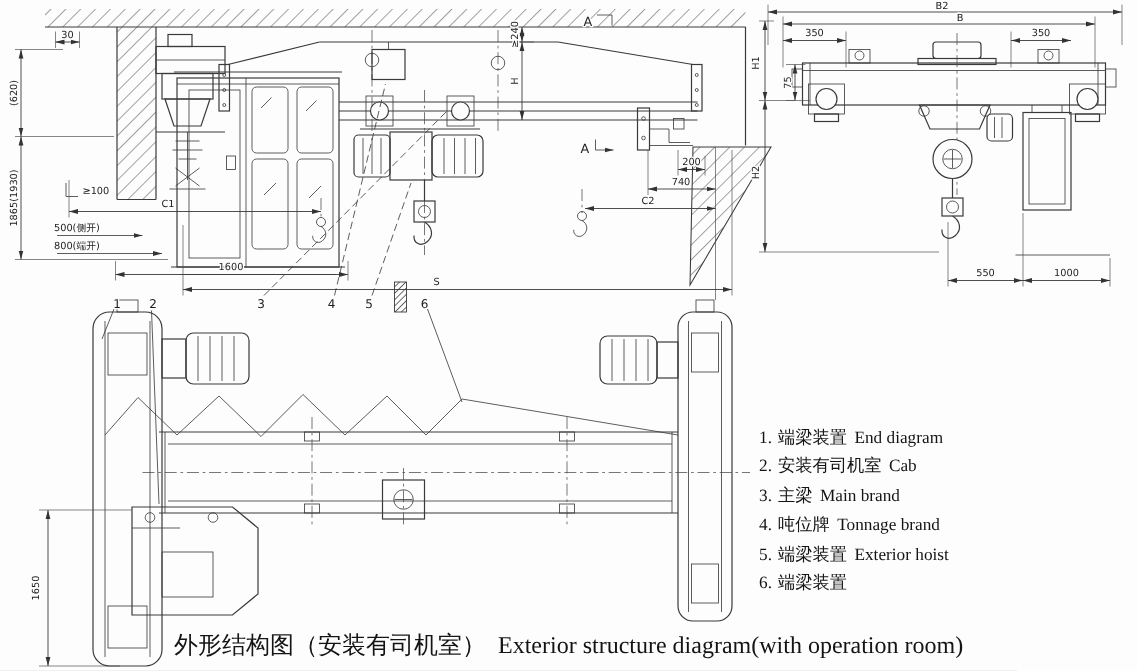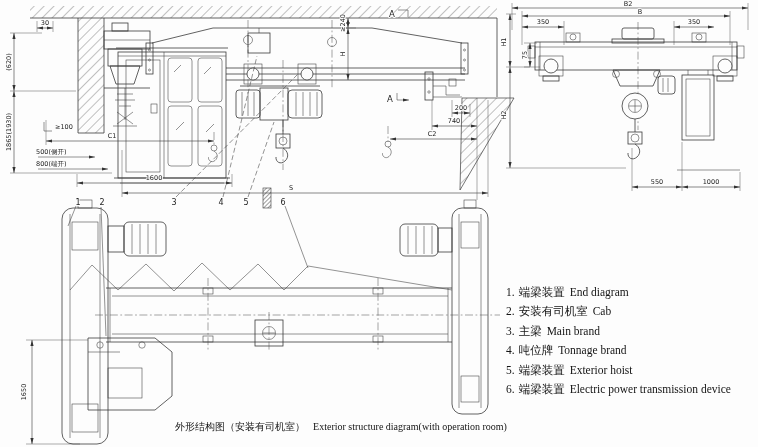--- a/index.html
+++ b/index.html
@@ -16,21 +16,21 @@
   .wfill{fill:#fdfdfd}
   svg text{font-family:"DejaVu Sans",sans-serif;font-size:6.5px;fill:#1c1c1c;
            paint-order:stroke;stroke:#fdfdfd;stroke-width:1.8px;stroke-linejoin:round}
   svg text.cap{font-size:8.5px}
   svg text.co{font-size:8px}
   .legend{position:absolute;left:506px;top:283px;color:#141414;font-size:11.5px;line-height:19.4px;white-space:nowrap}
   .legend .row{display:flex;align-items:baseline}
   .legend .num{margin-right:4px}
   .legend .en{margin-left:5px}
   .caption{position:absolute;left:116px;top:420px;width:450px;text-align:center;
-           font-size:10px;color:#141414;white-space:nowrap}
+           font-size:16px;color:#141414;white-space:nowrap}
   .caption .en{margin-left:8px}
 </style>
 </head>
 <body>
 
 <div class="page">
 
 <svg width="758" height="447" viewBox="0 0 758 447">
   <defs>
     <pattern id="hat" width="7" height="7" patternUnits="userSpaceOnUse" patternTransform="rotate(45)">
@@ -422,21 +422,20 @@
     <span class="en">Tonnage brand</span>
   </div>
   <div class="row">
     <span class="num">5.</span>
     <span class="zh">端梁装置</span>
     <span class="en">Exterior hoist</span>
   </div>
   <div class="row">
     <span class="num">6.</span>
     <span class="zh">端梁装置</span>
-    <span class="en">Electric power transmission device</span>
   </div>
 </div>
 
 <div class="caption">
   <span>外形结构图（安装有司机室）</span><span class="en">Exterior structure diagram(with operation room)</span>
 </div>
 
 </div>
 
 </body></html>

